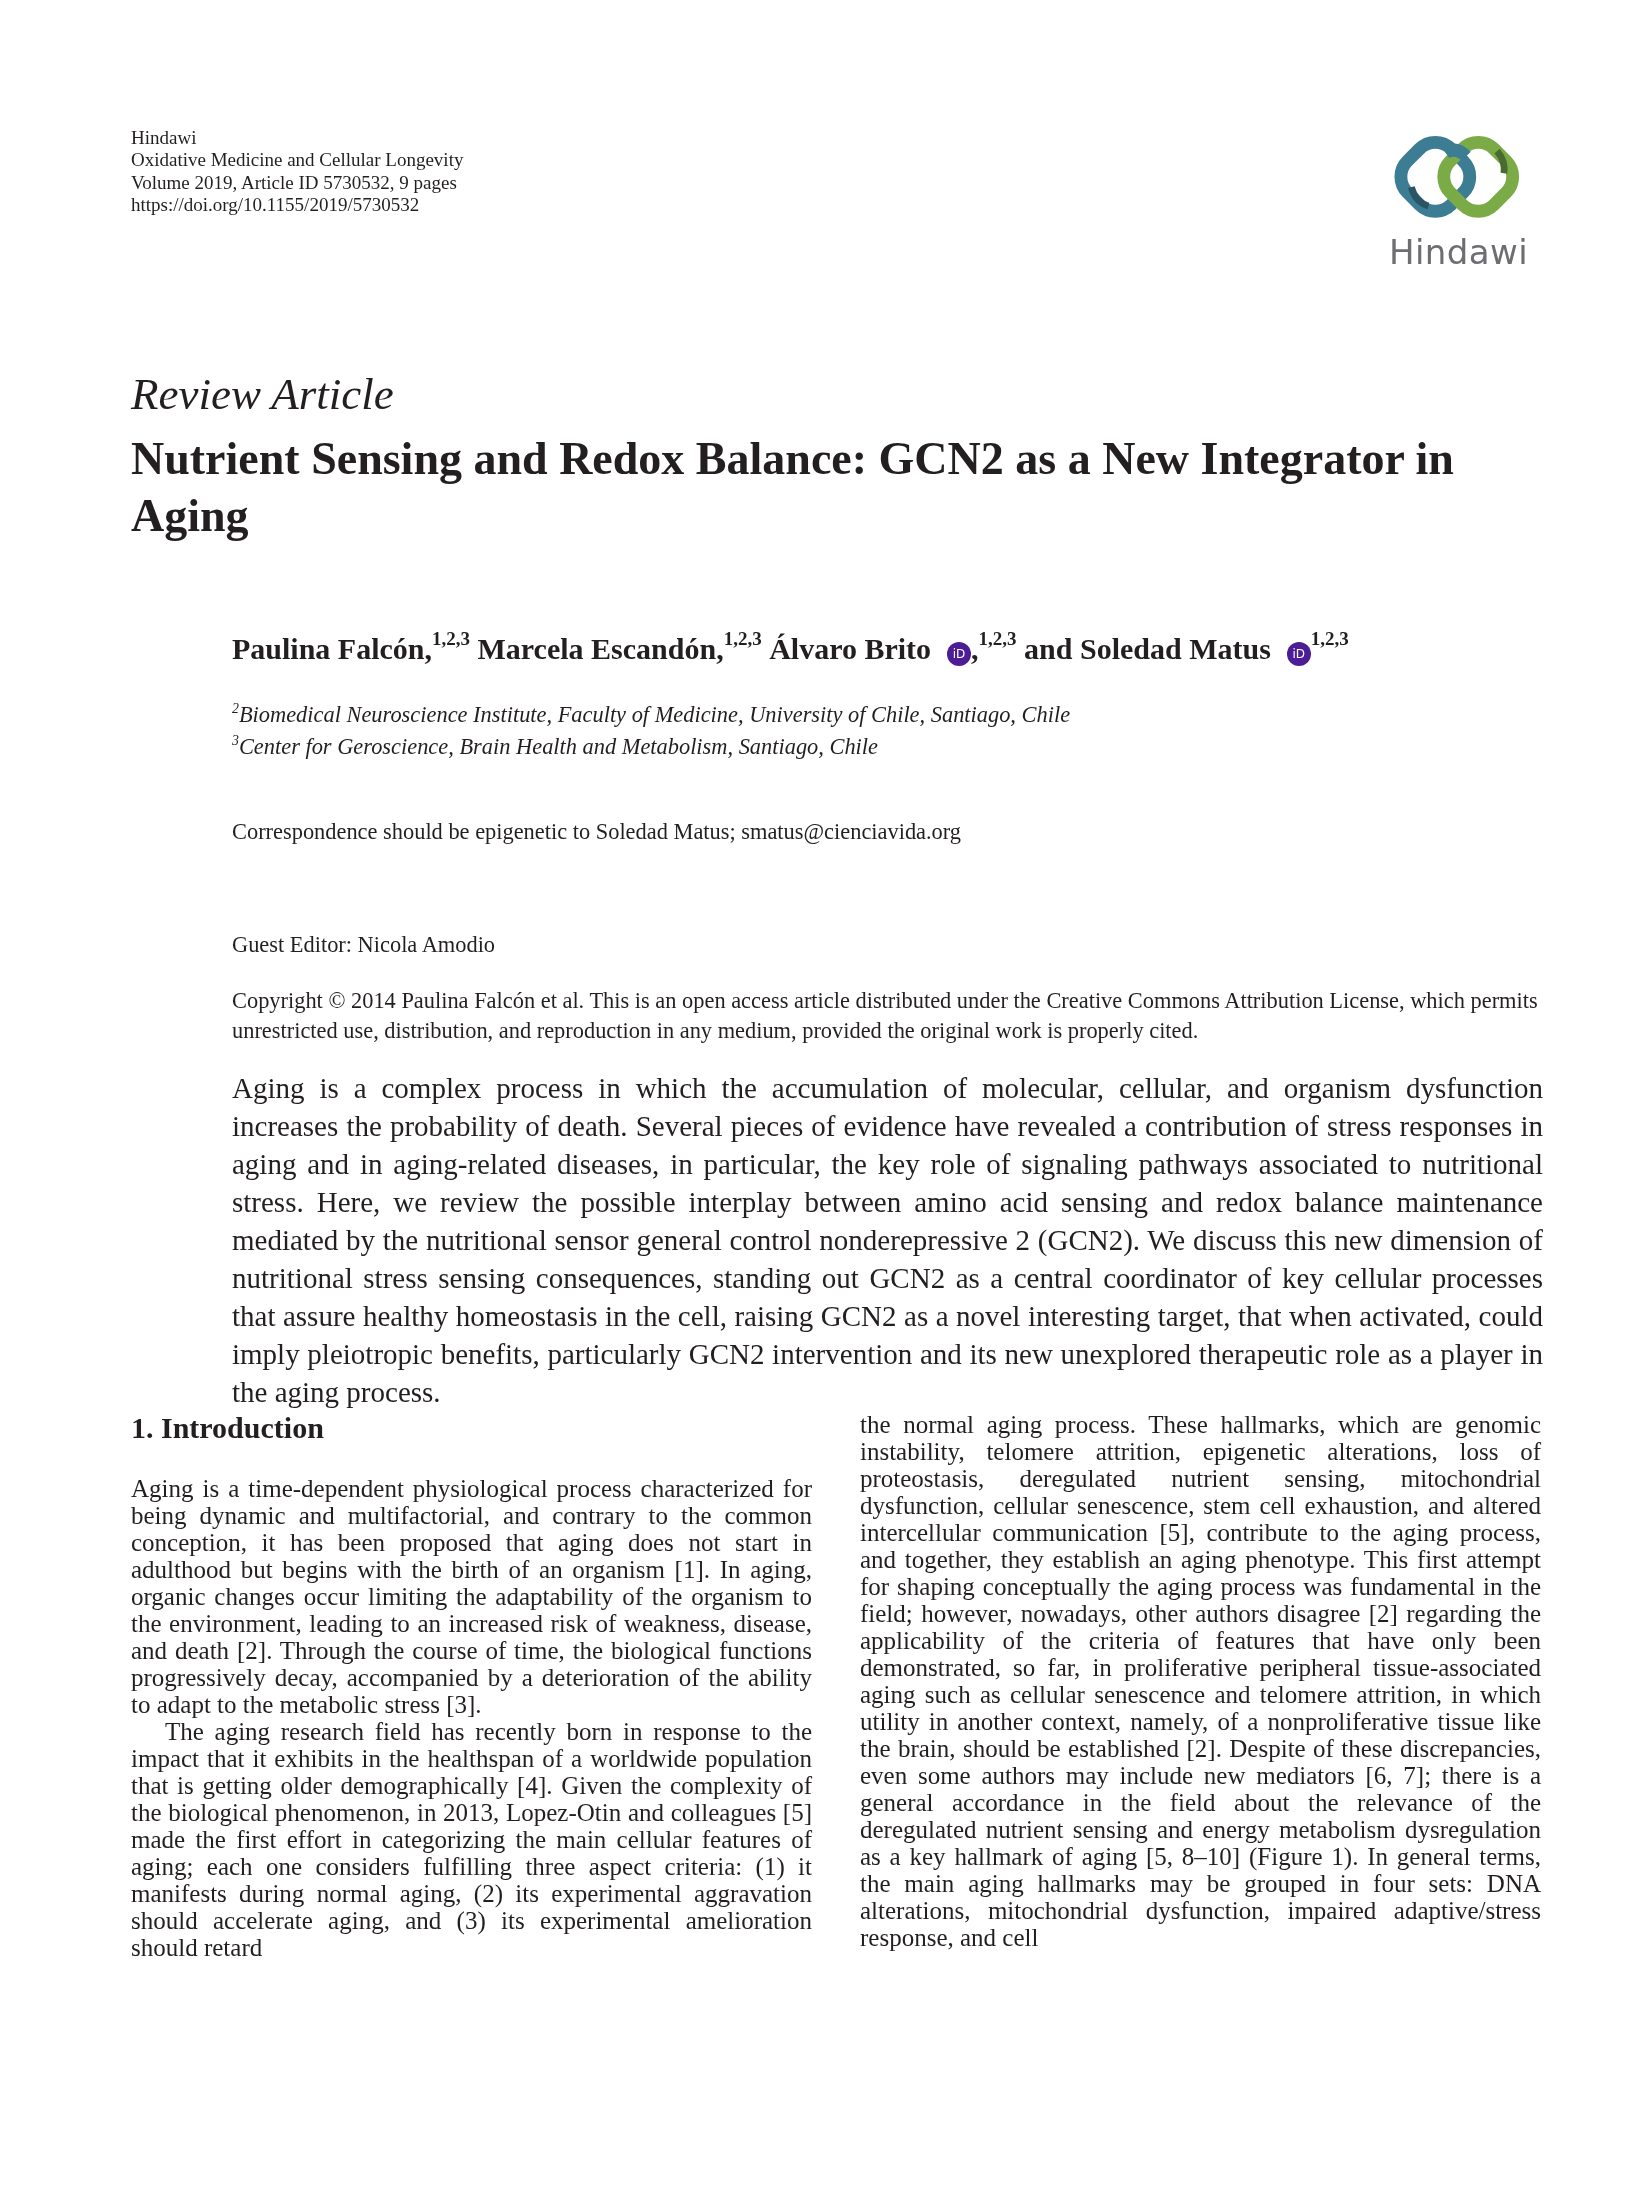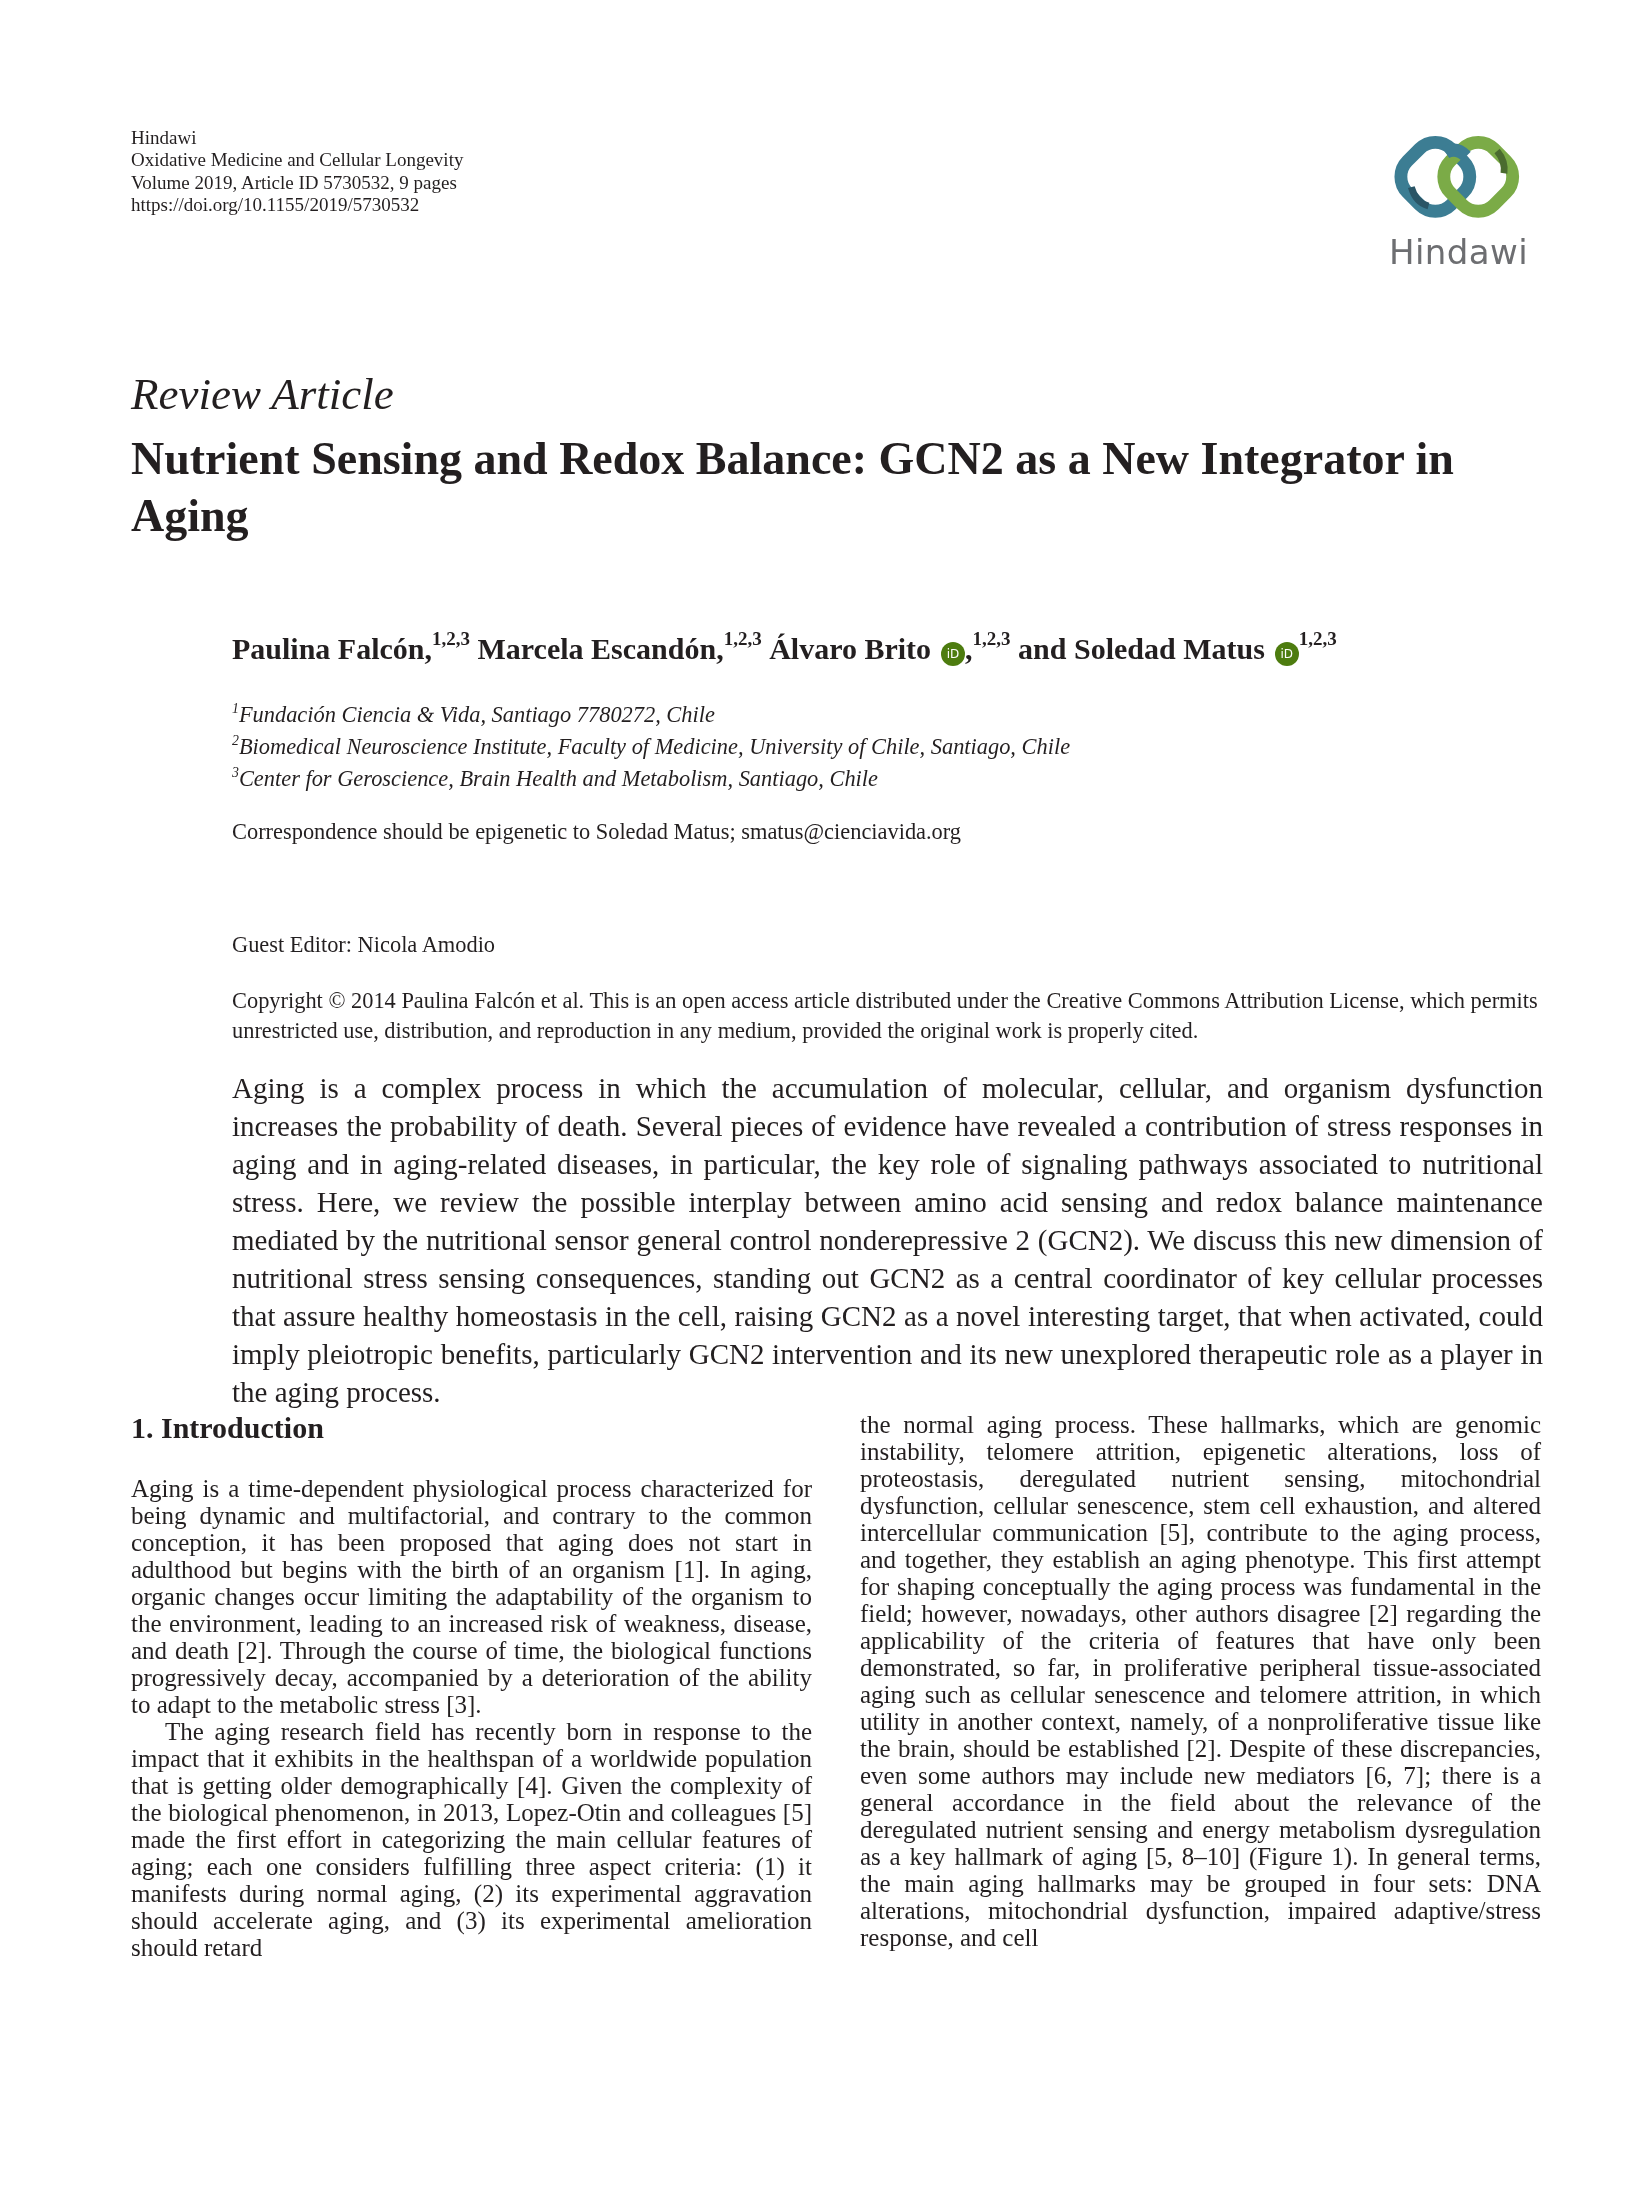--- a/index.html
+++ b/index.html
@@ -9,21 +9,21 @@
   .journal-meta div { white-space: nowrap; }
 
   .logo { position: absolute; left: 1377px; top: 127px; width: 163px; height: 151px; }
   .logo-word { position: absolute; left: 0; top: 105px; width: 163px; text-align: center; font-family: "DejaVu Sans", sans-serif; font-size: 34px; color: #6d6e71; letter-spacing: 0.4px; }
 
   .article-type { position: absolute; left: 131px; top: 368px; font-size: 45px; font-style: italic; color: #231f20; }
   .title { position: absolute; left: 131px; top: 430px; width: 1377px; font-size: 46px; line-height: 57px; font-weight: bold; color: #231f20; }
 
   .authors { position: absolute; left: 232px; top: 632px; font-size: 30px; font-weight: bold; white-space: nowrap; color: #231f20; }
   .authors sup { font-size: 19px; font-weight: bold; vertical-align: 13.8px; line-height: 0; }
-  .orcid { display: inline-block; width: 24px; height: 24px; border-radius: 50%; background: #4d7c0f; color: #ffffff; font-family: "DejaVu Sans", sans-serif; font-size: 12px; font-weight: normal; text-align: center; line-height: 24px; vertical-align: 0.9px; margin-left: 10px; }
+  .orcid { display: inline-block; width: 24px; height: 24px; border-radius: 50%; background: #4c1d95; color: #ffffff; font-family: "DejaVu Sans", sans-serif; font-size: 12px; font-weight: normal; text-align: center; line-height: 24px; vertical-align: 0.9px; margin-left: 16px; }
 
   .affiliations { position: absolute; left: 232px; top: 699px; font-size: 22.4px; line-height: 32px; font-style: italic; color: #231f20; }
   .affiliations sup { font-size: 13.8px; vertical-align: 8.6px; line-height: 0; }
 
   .correspondence { position: absolute; left: 232px; top: 819px; font-size: 22.4px; color: #231f20; white-space: nowrap; }
   .guest-editor { position: absolute; left: 232px; top: 932px; font-size: 22.4px; color: #231f20; white-space: nowrap; }
   .copyright { position: absolute; left: 232px; top: 986px; width: 1311px; font-size: 22.4px; line-height: 30px; color: #231f20; }
   .abstract { position: absolute; left: 232px; top: 1069px; width: 1311px; font-size: 29px; line-height: 38px; text-align: justify; color: #231f20; }
 
   .section-heading { position: absolute; left: 131px; top: 1411px; font-size: 30px; font-weight: bold; color: #231f20; }
@@ -63,21 +63,20 @@
 <div class="title">Nutrient Sensing and Redox Balance: GCN2 as a New Integrator in Aging</div>
 
 <div class="authors">
   <span>Paulina Falcón,</span><sup>1,2,3</sup>
   <span>Marcela Escandón,</span><sup>1,2,3</sup>
   <span>Álvaro Brito</span><span class="orcid">iD</span><span>,</span><sup>1,2,3</sup>
   <span>and Soledad Matus</span><span class="orcid">iD</span><sup>1,2,3</sup>
 </div>
 
 <div class="affiliations">
-  <div><sup>1</sup><span>Fundación Ciencia &amp; Vida, Santiago 7780272, Chile</span></div>
   <div><sup>2</sup><span>Biomedical Neuroscience Institute, Faculty of Medicine, University of Chile, Santiago, Chile</span></div>
   <div><sup>3</sup><span>Center for Geroscience, Brain Health and Metabolism, Santiago, Chile</span></div>
 </div>
 
 <div class="correspondence">Correspondence should be epigenetic to Soledad Matus; smatus@cienciavida.org</div>
 <div class="guest-editor">Guest Editor: Nicola Amodio</div>
 <div class="copyright">Copyright © 2014 Paulina Falcón et al. This is an open access article distributed under the Creative Commons Attribution License, which permits unrestricted use, distribution, and reproduction in any medium, provided the original work is properly cited.</div>
 <div class="abstract">Aging is a complex process in which the accumulation of molecular, cellular, and organism dysfunction increases the probability of death. Several pieces of evidence have revealed a contribution of stress responses in aging and in aging-related diseases, in particular, the key role of signaling pathways associated to nutritional stress. Here, we review the possible interplay between amino acid sensing and redox balance maintenance mediated by the nutritional sensor general control nonderepressive 2 (GCN2). We discuss this new dimension of nutritional stress sensing consequences, standing out GCN2 as a central coordinator of key cellular processes that assure healthy homeostasis in the cell, raising GCN2 as a novel interesting target, that when activated, could imply pleiotropic benefits, particularly GCN2 intervention and its new unexplored therapeutic role as a player in the aging process.</div>
 
 <div class="section-heading">1. Introduction</div>

